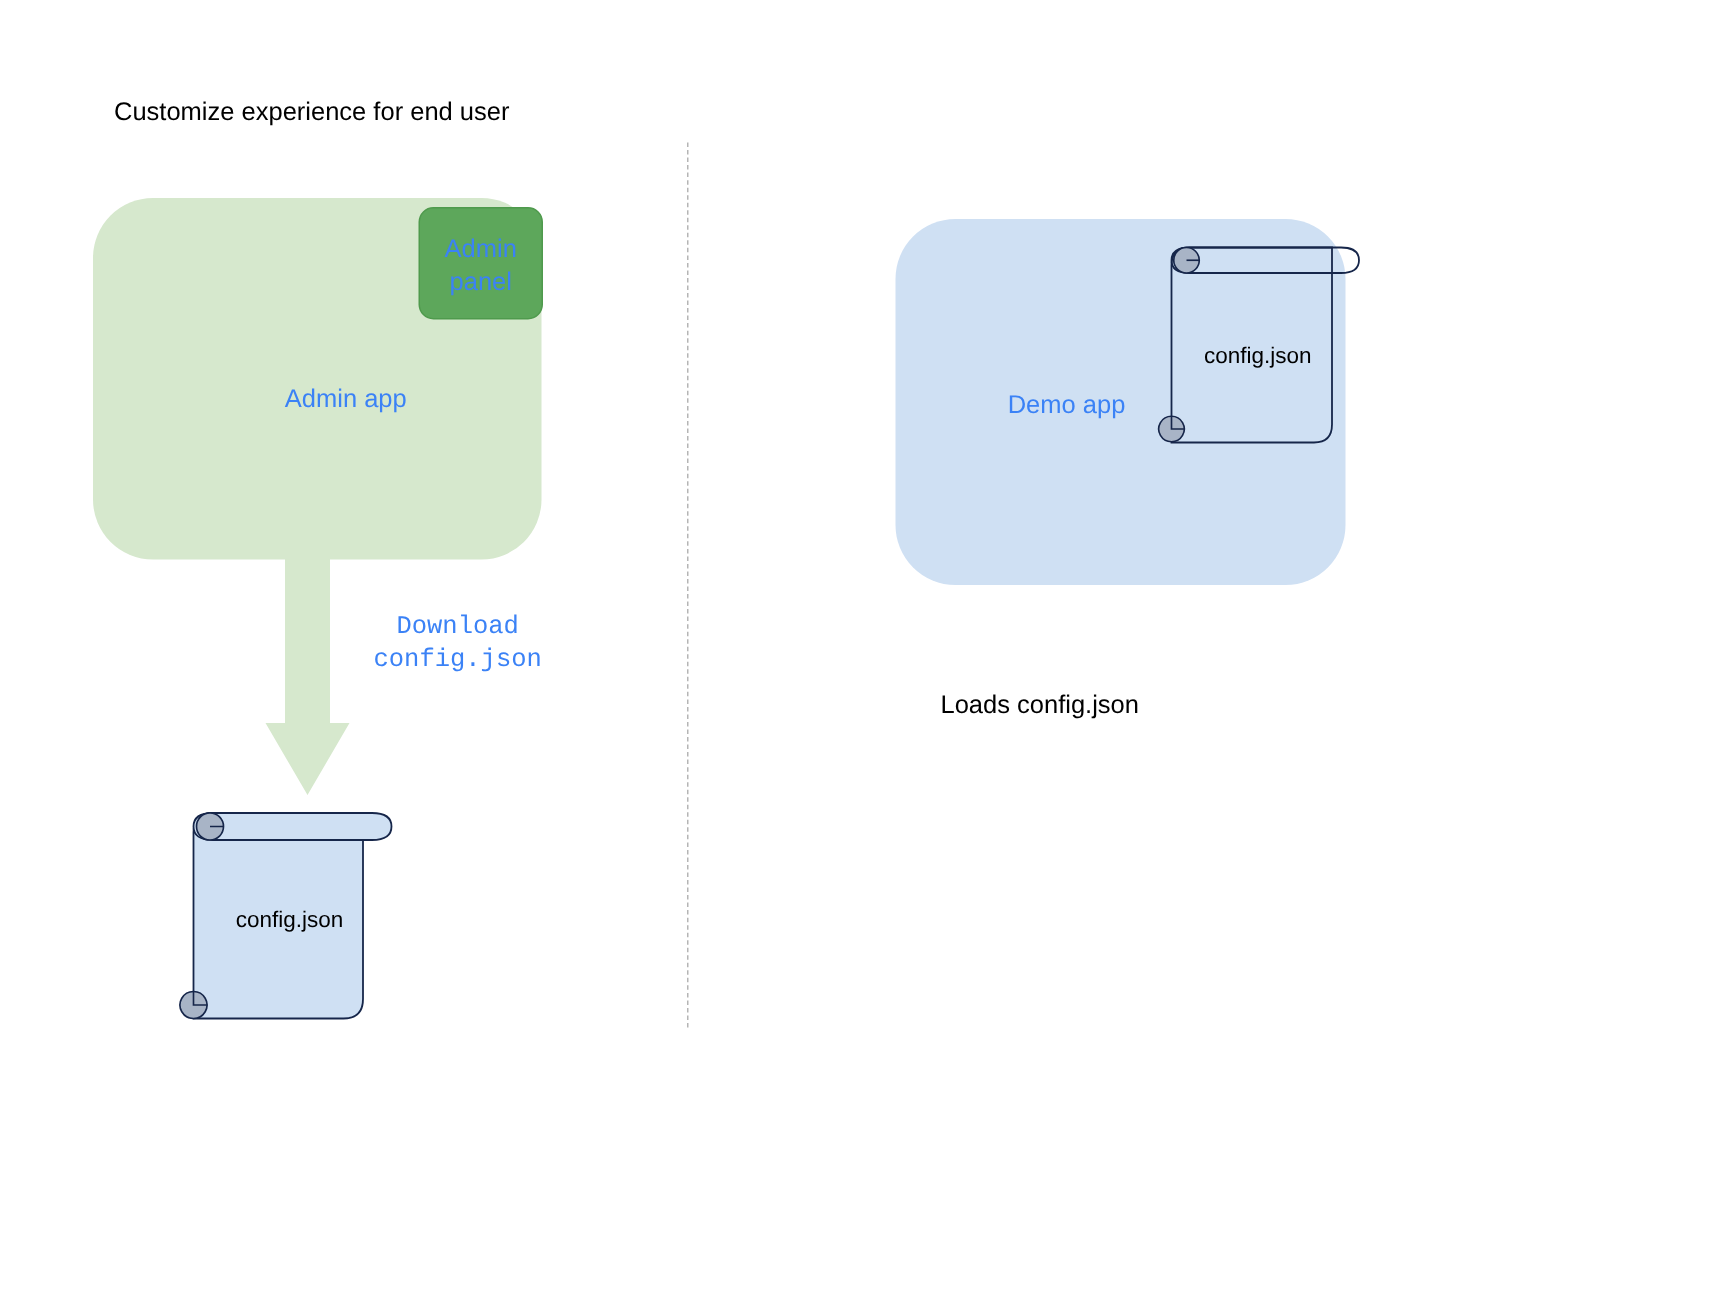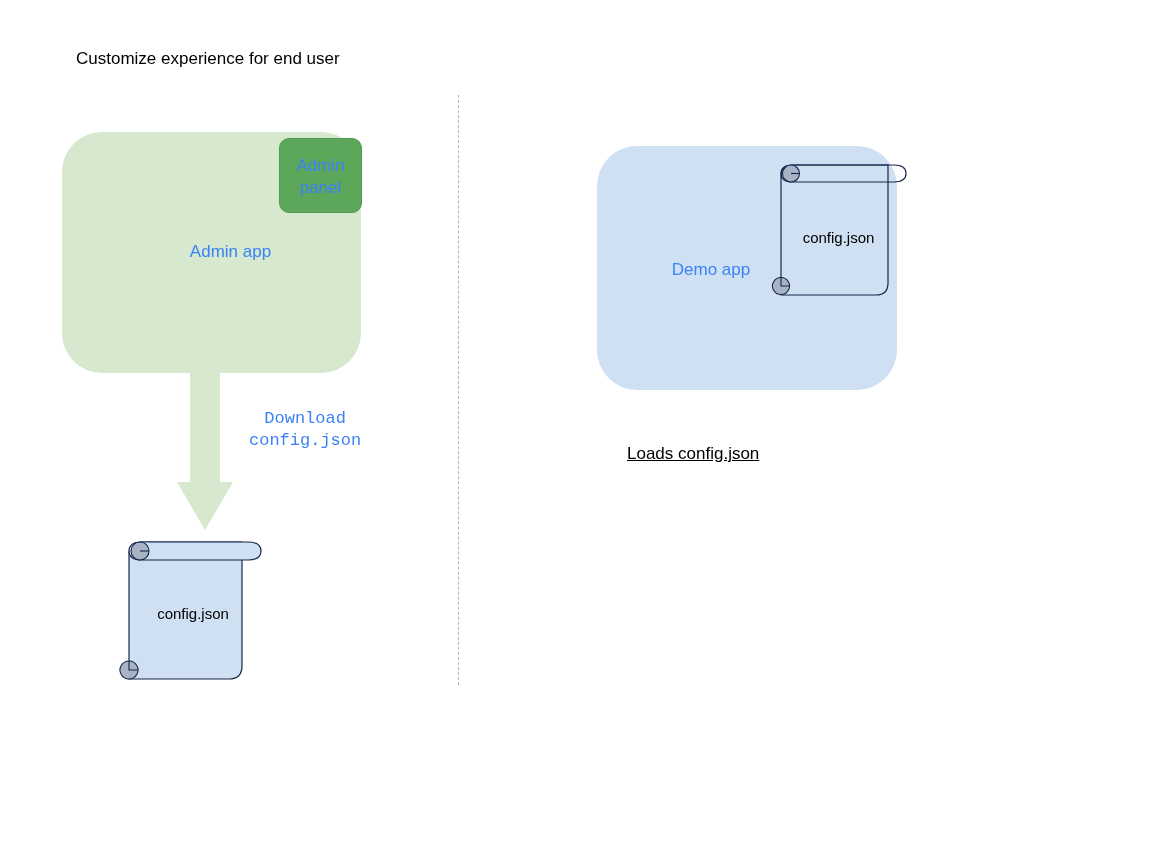--- a/index.html
+++ b/index.html
@@ -37,37 +37,37 @@
   .shape-label {
     position: absolute;
     font-size: 17px;
     line-height: 21px;
     color: #3b82f6;
     text-align: center;
     white-space: pre-line;
   }
 
   
-  #caption-left  { left: 76px;  top: 48px; text-align: center; }
+  #caption-left  { left: 76px;  top: 64px; text-align: center; }
   #caption-right { left: 604px; top: 48px; }
 
   .app-box {
     position: absolute;
     border-radius: 40px;
   }
   #admin-app-box {
     left: 62px;
     top: 132px;
     width: 299px;
     height: 241px;
     background: #d6e8cd;
   }
   #admin-app-label {
     left: 62px;
-    top: 241px;
+    top: 255px;
     width: 337px;
   }
 
   #admin-panel-box {
     position: absolute;
     left: 279px;
     top: 138px;
     width: 83px;
     height: 75px;
     background: #5da75b;
@@ -106,22 +106,21 @@
     background: #cfe0f3;
   }
   #demo-app-label {
     left: 597px;
     top: 259px;
     width: 188px;
     margin-left: 20px;
   }
   #loads-label {
     left: 627px;
-    top: 443px;
-    text-decoration: underline;
+    top: 459px;
   }
 
   
   .scroll-doc {
     position: absolute;
   }
   #scroll-left {
     left: 118px;
     top: 528px;
     width: 150px;

